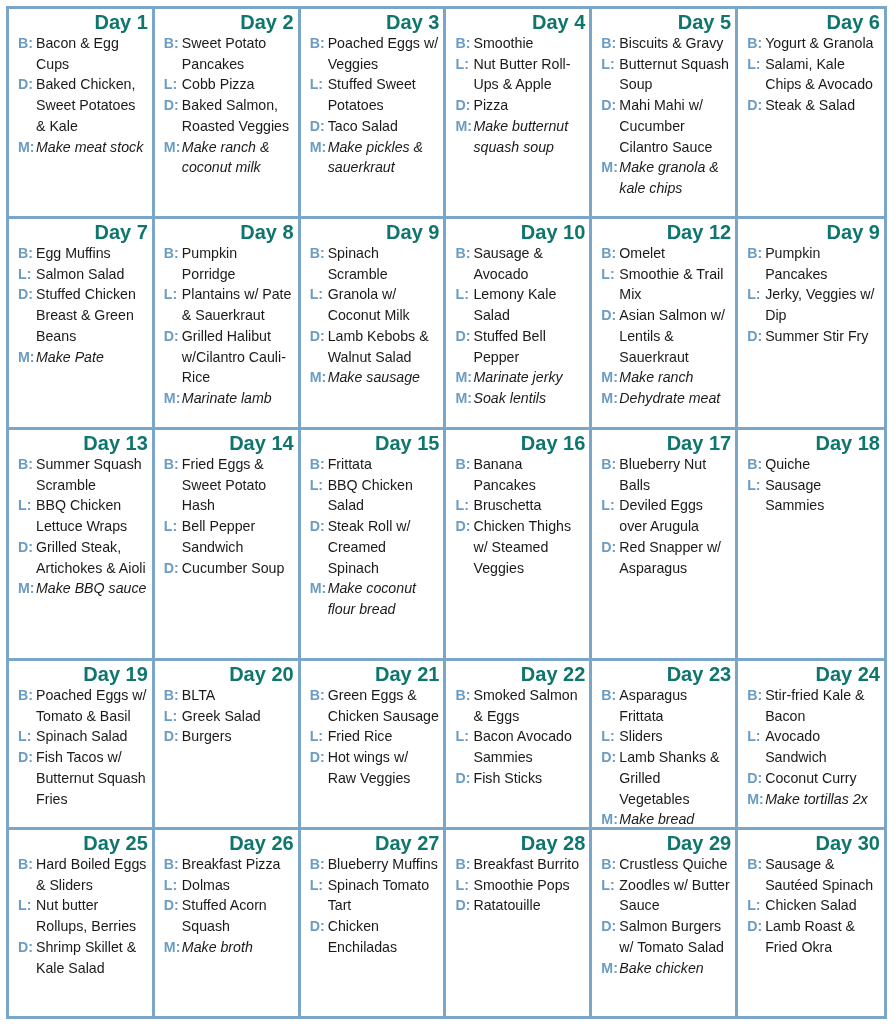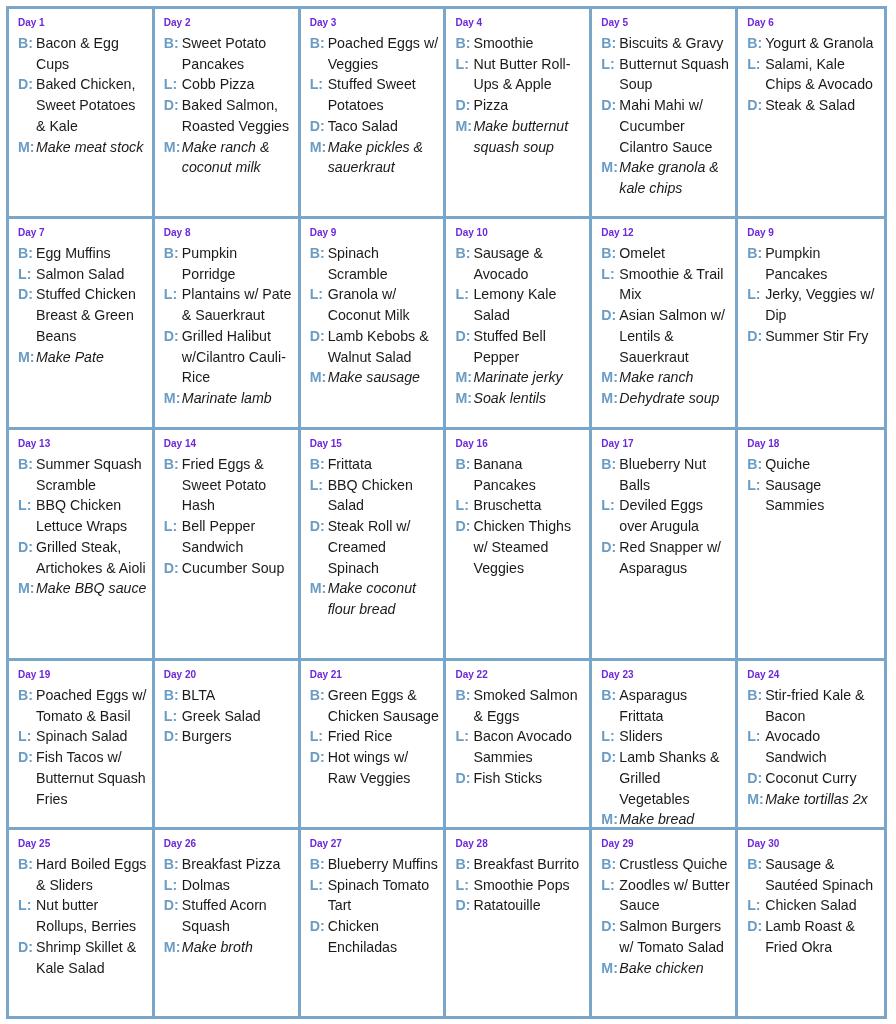--- a/index.html
+++ b/index.html
@@ -7,21 +7,21 @@
          font-family: "Liberation Sans", "DejaVu Sans", sans-serif; color: #1a1a1a; }
   .grid { position: absolute; left: 6px; top: 6px; width: 881px; height: 1013px;
           border: 3px solid #7aa7c9; box-sizing: border-box;
           display: grid;
           grid-template-columns: repeat(6, 1fr);
           grid-template-rows: 210px 211px 231px 169px 1fr; }
   .cell { border-right: 3px solid #7aa7c9; border-bottom: 3px solid #7aa7c9;
           padding: 3px 4px 0 9px; box-sizing: border-box; overflow: hidden; }
   .cell.lastcol { border-right: none; }
   .cell.lastrow { border-bottom: none; }
-  .day { color: #6d28d9; font-weight: bold; text-align: left; font-size: 10px;
+  .day { color: #0f766e; font-weight: bold; text-align: right; font-size: 20px;
          line-height: 21px; }
   .meal { font-size: 14.2px; line-height: 20.7px; padding-left: 18px; text-indent: -18px; }
   .meal .k { color: #6b9cc4; font-weight: bold; display: inline-block; width: 18px; text-indent: 0; }
   .meal.m .t { font-style: italic; }
 </style>
 </head>
 <body>
 
 <div class="grid" id="grid">
     <div class="cell">
@@ -92,21 +92,21 @@
       <div class="meal d"><span class="k">D:</span><span class="t">Stuffed Bell Pepper</span></div>
       <div class="meal m"><span class="k">M:</span><span class="t">Marinate jerky</span></div>
       <div class="meal m"><span class="k">M:</span><span class="t">Soak lentils</span></div>
     </div>
     <div class="cell">
       <div class="day">Day 12</div>
       <div class="meal b"><span class="k">B:</span><span class="t">Omelet</span></div>
       <div class="meal l"><span class="k">L:</span><span class="t">Smoothie &amp; Trail Mix</span></div>
       <div class="meal d"><span class="k">D:</span><span class="t">Asian Salmon w/ Lentils &amp; Sauerkraut</span></div>
       <div class="meal m"><span class="k">M:</span><span class="t">Make ranch</span></div>
-      <div class="meal m"><span class="k">M:</span><span class="t">Dehydrate soup</span></div>
+      <div class="meal m"><span class="k">M:</span><span class="t">Dehydrate meat</span></div>
     </div>
     <div class="cell lastcol">
       <div class="day">Day 9</div>
       <div class="meal b"><span class="k">B:</span><span class="t">Pumpkin Pancakes</span></div>
       <div class="meal l"><span class="k">L:</span><span class="t">Jerky, Veggies w/ Dip</span></div>
       <div class="meal d"><span class="k">D:</span><span class="t">Summer Stir Fry</span></div>
     </div>
     <div class="cell">
       <div class="day">Day 13</div>
       <div class="meal b"><span class="k">B:</span><span class="t">Summer Squash Scramble</span></div>

